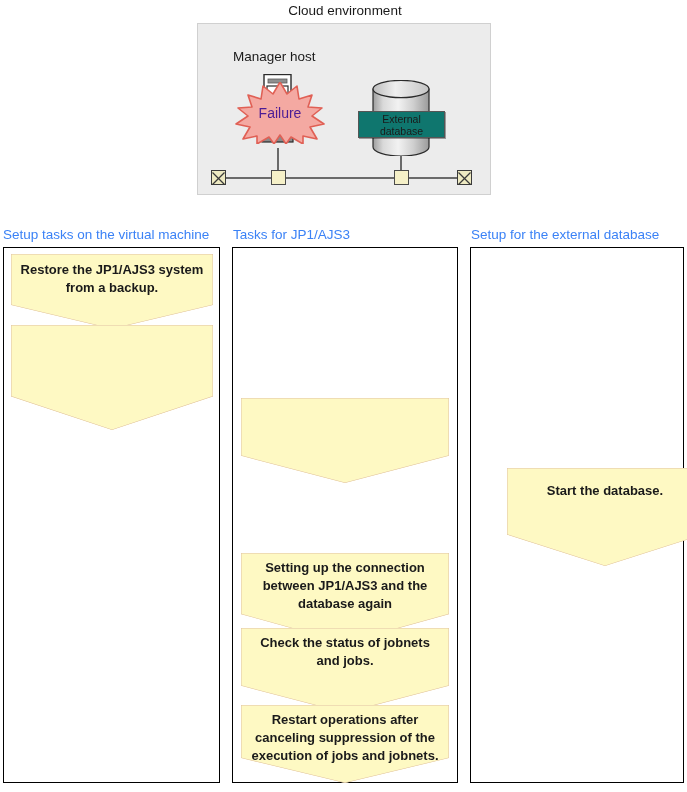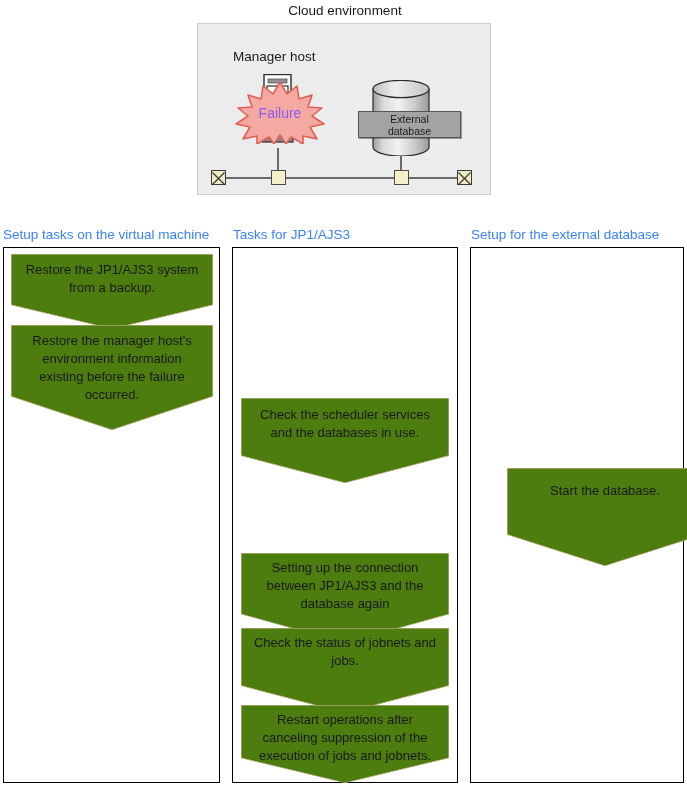--- a/index.html
+++ b/index.html
@@ -65,40 +65,40 @@
     height: 62px;
   }
   #failure-label {
     position: absolute;
     left: 233px;
     top: 104px;
     width: 94px;
     text-align: center;
     font-size: 14px;
     line-height: 18px;
-    color: #8b5cf6;
+    color: #4c1d95;
     pointer-events: none;
     white-space: nowrap;
   }
 
   
   #db-cylinder {
     position: absolute;
     left: 372px;
     top: 80px;
     width: 58px;
     height: 76px;
   }
   #db-label-box {
     position: absolute;
     left: 358px;
     top: 111px;
-    width: 103px;
+    width: 87px;
     height: 27px;
-    background: #a3a3a3;
+    background: #0f766e;
     border: 1px solid #555555;
     box-sizing: border-box;
     box-shadow: 1px 1px 0 rgba(0,0,0,0.35);
     display: flex;
     align-items: center;
     justify-content: center;
   }
   #db-label-text {
     font-size: 10.5px;
     line-height: 12px;
@@ -164,27 +164,28 @@
     box-sizing: border-box;
     background: #ffffff;
   }
   #col1-box { left: 3px;   width: 217px; height: 536px; }
   #col2-box { left: 232px; width: 226px; height: 536px; }
   #col3-box { left: 470px; width: 214px; height: 536px; }
 
   
   .step {
     position: absolute;
-    background: #4d7c0f;
+    background: #fef9c3;
     display: flex;
     align-items: flex-start;
     justify-content: center;
     box-sizing: border-box;
     -webkit-clip-path: polygon(0% 0%, 100% 0%, 100% 68%, 50% 100%, 0% 68%);
     clip-path: polygon(0% 0%, 100% 0%, 100% 68%, 50% 100%, 0% 68%);
+    font-weight: bold;
   }
   .step-inner {
     position: relative;
     width: 100%;
     text-align: center;
     font-size: 13px;
     line-height: 18px;
     color: #1a1a1a;
     padding: 0 8px;
     box-sizing: border-box;
@@ -304,28 +305,26 @@
   <svg class="outline" viewBox="0 0 100 100" preserveAspectRatio="none">
     <polygon points="0,0 100,0 100,68 50,100 0,68" fill="none" stroke="#e0c2a4" stroke-width="1" vector-effect="non-scaling-stroke"></polygon>
   </svg>
   <div class="step-inner">Restore the JP1/AJS3 system from a backup.</div>
 </div>
 
 <div class="step" id="step-restore-env">
   <svg class="outline" viewBox="0 0 100 100" preserveAspectRatio="none">
     <polygon points="0,0 100,0 100,68 50,100 0,68" fill="none" stroke="#e0c2a4" stroke-width="1" vector-effect="non-scaling-stroke"></polygon>
   </svg>
-  <div class="step-inner">Restore the manager host's environment information existing before the failure occurred.</div>
 </div>
 
 <div class="step" id="step-check-scheduler">
   <svg class="outline" viewBox="0 0 100 100" preserveAspectRatio="none">
     <polygon points="0,0 100,0 100,68 50,100 0,68" fill="none" stroke="#e0c2a4" stroke-width="1" vector-effect="non-scaling-stroke"></polygon>
   </svg>
-  <div class="step-inner">Check the scheduler services and the databases in use.</div>
 </div>
 
 <div class="step" id="step-setup-conn">
   <svg class="outline" viewBox="0 0 100 100" preserveAspectRatio="none">
     <polygon points="0,0 100,0 100,68 50,100 0,68" fill="none" stroke="#e0c2a4" stroke-width="1" vector-effect="non-scaling-stroke"></polygon>
   </svg>
   <div class="step-inner">Setting up the connection between JP1/AJS3 and the database again</div>
 </div>
 
 <div class="step" id="step-check-jobnets">

